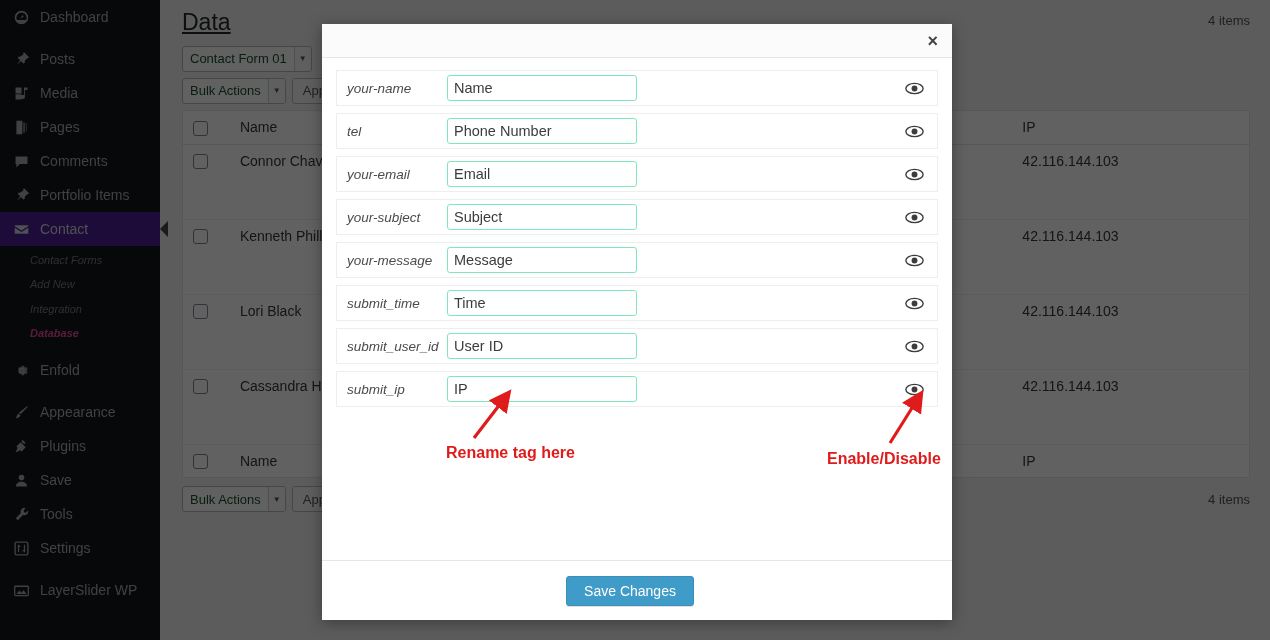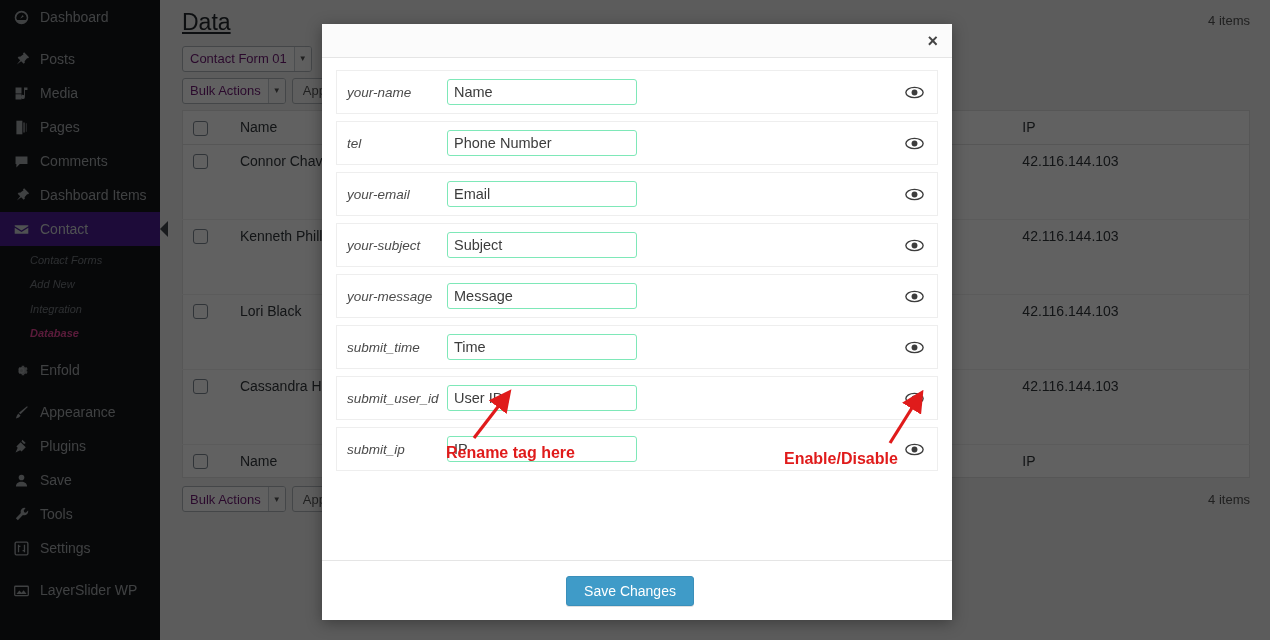--- a/index.html
+++ b/index.html
@@ -79,21 +79,21 @@
     height: 26px;
     border: 1px solid #b4b9be;
     background: #fff;
     border-radius: 3px;
     overflow: hidden;
     vertical-align: middle;
   }
   .select-wrap .sel-text {
     display: flex; align-items: center;
     padding: 0 7px;
-    font-size: 13px; color: #701a75;
+    font-size: 13px; color: #14532d;
     white-space: nowrap;
   }
   .select-wrap .sel-arrow {
     width: 17px;
     border-left: 1px solid #c9ced2;
     background: #fafafa;
     display: flex; align-items: center; justify-content: center;
     font-size: 8px; color: #555;
   }
   .btn-light {
@@ -181,21 +181,21 @@
     font-family: "Liberation Sans", sans-serif;
   }
   #modal-body {
     flex: 1 1 auto;
     padding: 12px 14px 0 14px;
     overflow: hidden;
     position: relative;
   }
   .field-row {
     display: flex; align-items: center;
-    height: 44px;
+    height: 36px;
     border: 1px solid #eeeeee;
     margin-bottom: 7px;
     padding: 0 10px 0 10px;
     background: #fff;
   }
   .field-tag {
     width: 100px;
     flex: 0 0 100px;
     font-size: 13.5px;
     font-style: italic;
@@ -249,21 +249,21 @@
     pointer-events: none;
   }
   .anno-label {
     position: absolute;
     color: #e01b1b;
     font-size: 16px;
     font-weight: bold;
     white-space: nowrap;
   }
   #anno-rename { left: 446px; top: 444px; }
-  #anno-enable { left: 784px; top: 450px; }
+  #anno-enable { left: 827px; top: 450px; }
 </style>
 </head>
 <body>
 
 <div id="root">
 
   <div id="content">
 
     <div class="items-count">4 items</div>
 
@@ -404,21 +404,21 @@
       </span>
       <span class="mi-label">Comments</span>
     </div>
 
     <div class="menu-item">
       <span class="mi-icon">
         <svg width="17" height="17" viewBox="0 0 20 20" fill="#a7aaad">
             <path d="M13.1 1.6L11.7 3l.7.7-4 3.2-1.5-.4-1.4 1.4 3 3-4 5.1 5.1-4 3 3 1.4-1.4-.4-1.5 3.2-4 .7.7 1.4-1.4z"></path>
           </svg>
       </span>
-      <span class="mi-label">Dashboard Items</span>
+      <span class="mi-label">Portfolio Items</span>
     </div>
 
     <div class="menu-item current">
       <span class="mi-icon">
         <svg width="17" height="17" viewBox="0 0 20 20" fill="#cfd4d8">
             <path d="M2 5h16v1.2l-8 5-8-5zM2 8l8 5 8-5v7H2z"></path>
           </svg>
       </span>
       <span class="mi-label">Contact</span>
       <span class="arrow"></span>

